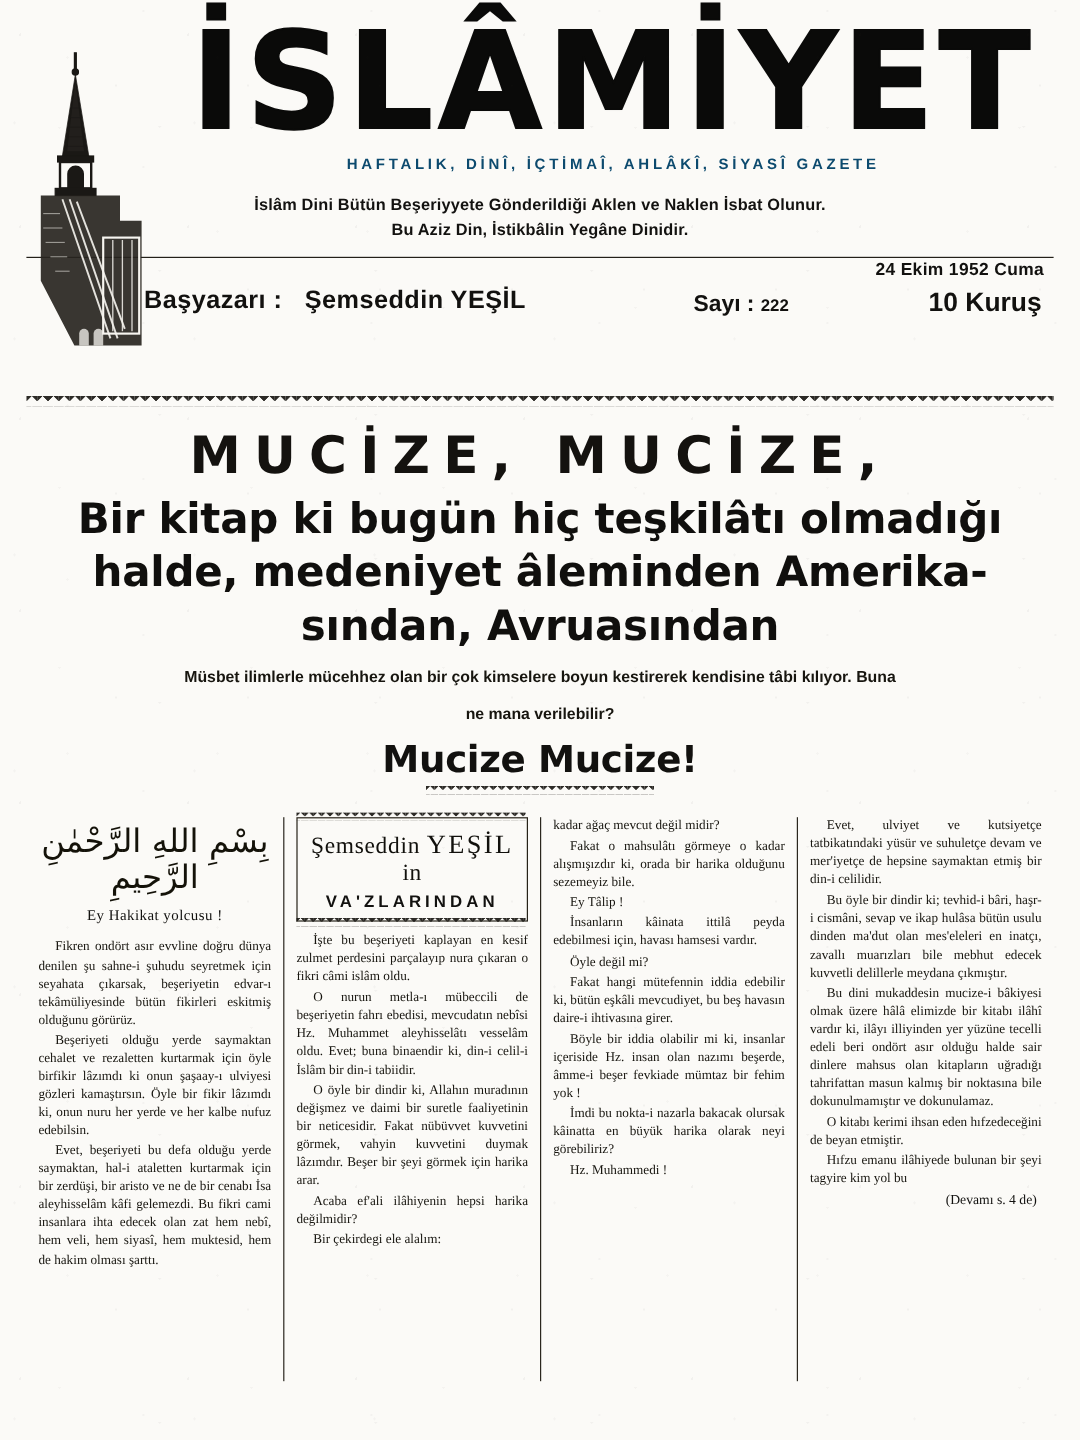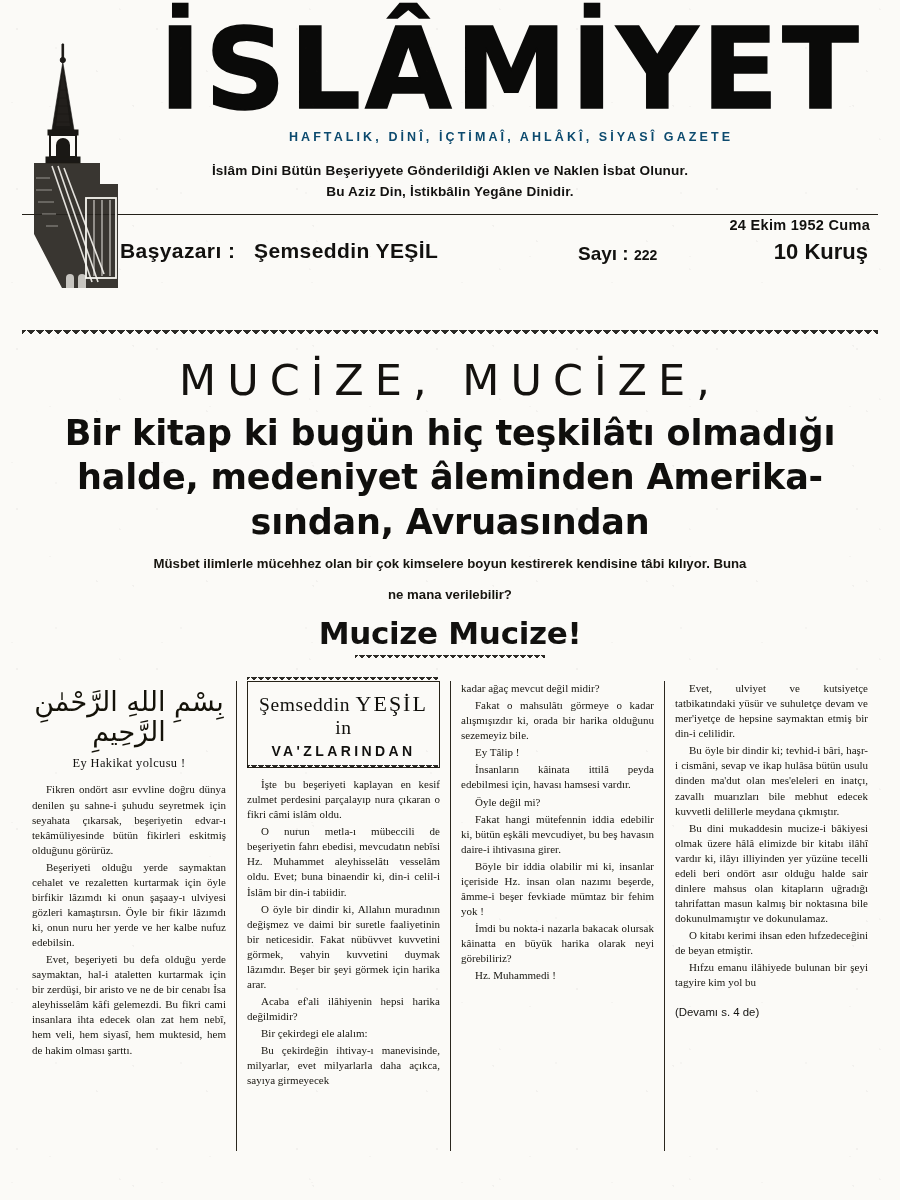--- a/index.html
+++ b/index.html
@@ -106,21 +106,21 @@
       linear-gradient(225deg, #1b1915 25%, transparent 25%);
     background-position:0 0, 0 0;
     opacity:.92;
   }
   .zig.short{width:190px;margin:4px auto 0 auto;height:7px;background-size:7px 7px;}
 
   
   .headline-block{text-align:center;padding:16px 0 6px 0;}
   .kicker{
     font-family:"DejaVu Sans", sans-serif;
-    font-weight:400;
+    font-weight:700;
     font-size:43px;
     letter-spacing:11px;
     margin:0 0 6px 0;
     color:#14120f;
   }
   .head-line{
     font-family:"DejaVu Sans", sans-serif;
     font-weight:700;
     font-size:35px;
     line-height:1.27;
@@ -210,23 +210,24 @@
   .sermon-title .big{font-size:22px;letter-spacing:2px;}
   .sermon-sub{
     text-align:center;
     font-family:"Liberation Sans", sans-serif;
     font-weight:700;
     font-size:14px;
     letter-spacing:3.4px;
     margin:4px 0 0 0;
   }
   .contd{
-    font-family:Liberation Sans, sans-serif;
+    text-align:right;
+    font-family:Liberation Serif, serif;
     font-size:11.4px;
-    margin-top:16px;
+    margin-top:4px;
     padding-right:4px;
   }
 </style>
 </head>
 <body>
 
 <div class="page">
 
   <div class="masthead">
 
@@ -343,21 +344,20 @@
           <span>in</span>
         </div>
         <div class="sermon-sub">VA'ZLARINDAN</div>
         <div class="zig bot"></div>
       </div>
       <p>İşte bu beşeriyeti kaplayan en kesif zulmet perdesini parçalayıp nura çıkaran o fikri câmi islâm oldu.</p>
       <p>O nurun metla-ı mübeccili de beşeriyetin fahrı ebedisi, mevcudatın nebîsi Hz. Muhammet aleyhisselâtı vesselâm oldu. Evet; buna binaendir ki, din-i celil-i İslâm bir din-i tabiidir.</p>
       <p>O öyle bir dindir ki, Allahın muradının değişmez ve daimi bir suretle faaliyetinin bir neticesidir. Fakat nübüvvet kuvvetini görmek, vahyin kuvvetini duymak lâzımdır. Beşer bir şeyi görmek için harika arar.</p>
       <p>Acaba ef'ali ilâhiyenin hepsi harika değilmidir?</p>
       <p>Bir çekirdegi ele alalım:</p>
-      <p>Bu çekirdeğin ihtivay-ı manevisinde, milyarlar, evet milyarlarla daha açıkca, sayıya girmeyecek</p>
     </div>
 
     <div class="col">
       <p class="noindent">kadar ağaç mevcut değil midir?</p>
       <p>Fakat o mahsulâtı görmeye o kadar alışmışızdır ki, orada bir harika olduğunu sezemeyiz bile.</p>
       <p>Ey Tâlip !</p>
       <p>İnsanların kâinata ittilâ peyda edebilmesi için, havası hamsesi vardır.</p>
       <p>Öyle değil mi?</p>
       <p>Fakat hangi mütefennin iddia edebilir ki, bütün eşkâli mevcudiyet, bu beş havasın daire-i ihtivasına girer.</p>
       <p>Böyle bir iddia olabilir mi ki, insanlar içeriside Hz. insan olan nazımı beşerde, âmme-i beşer fevkiade mümtaz bir fehim yok !</p>

